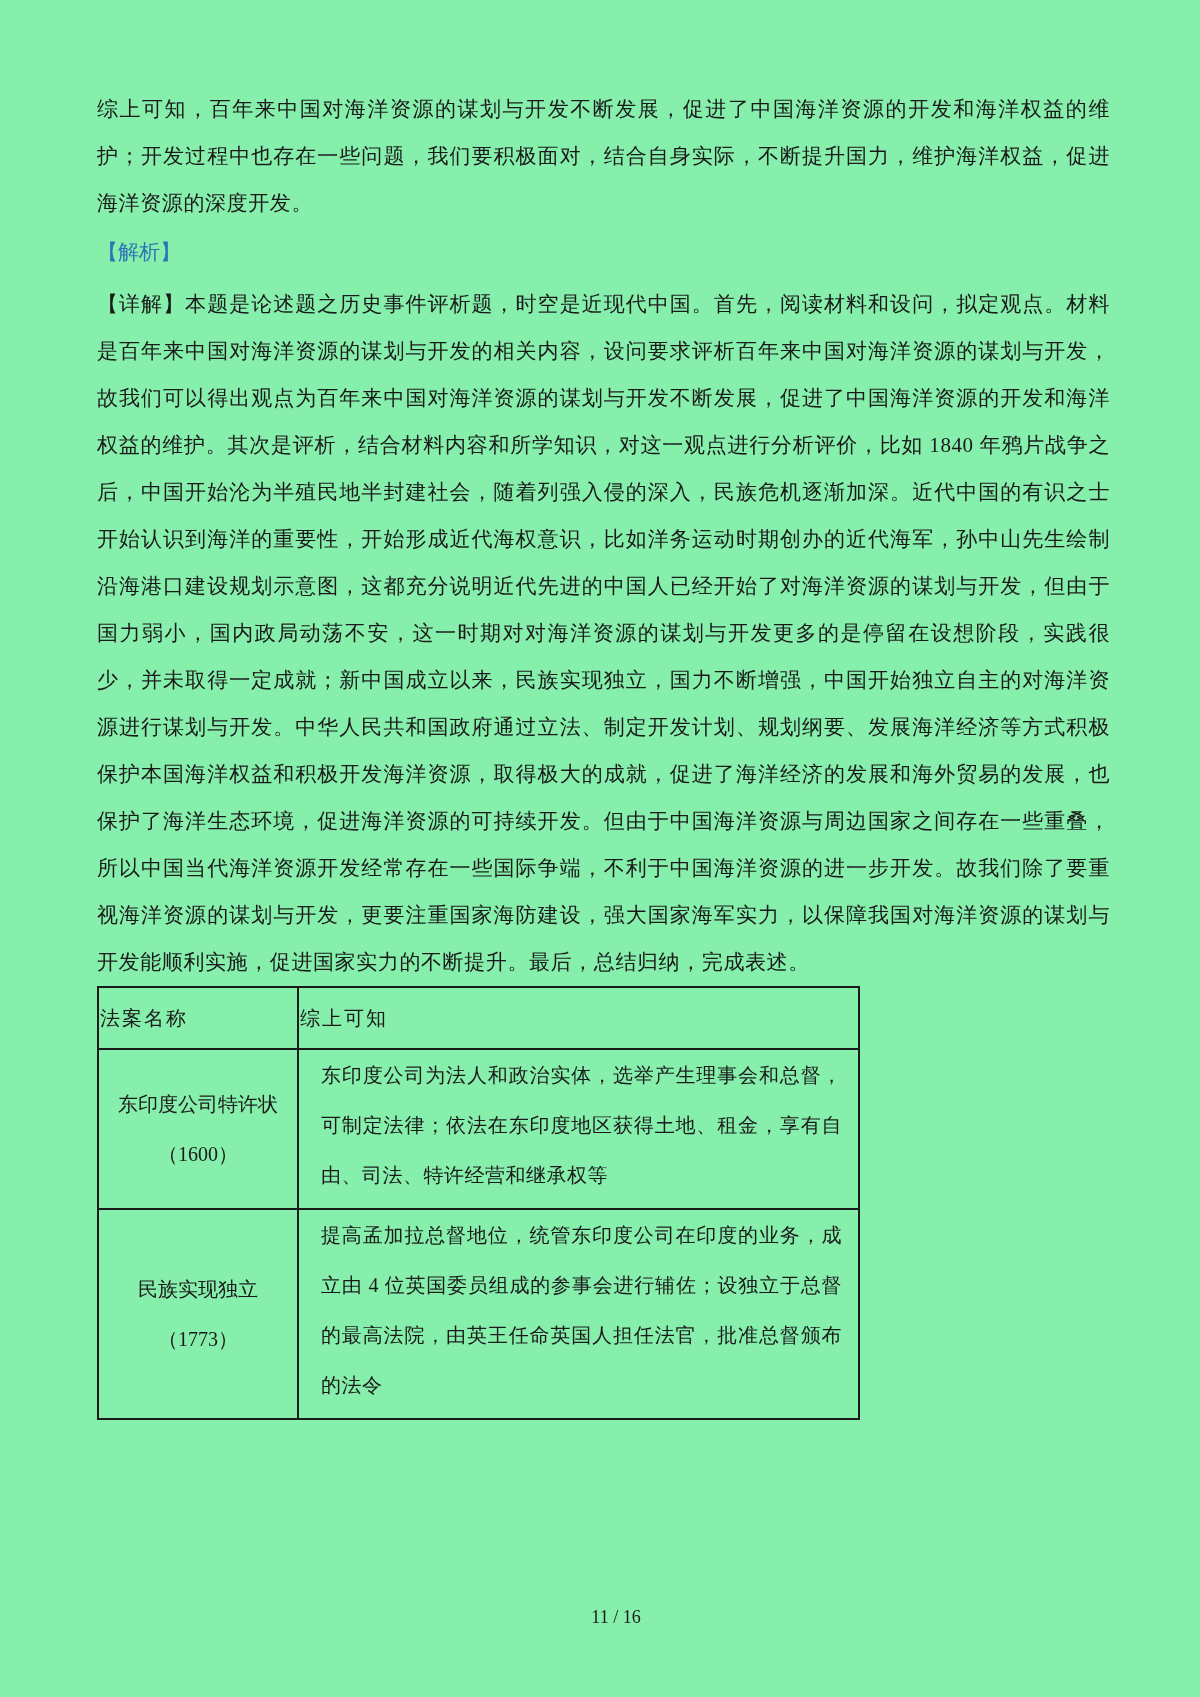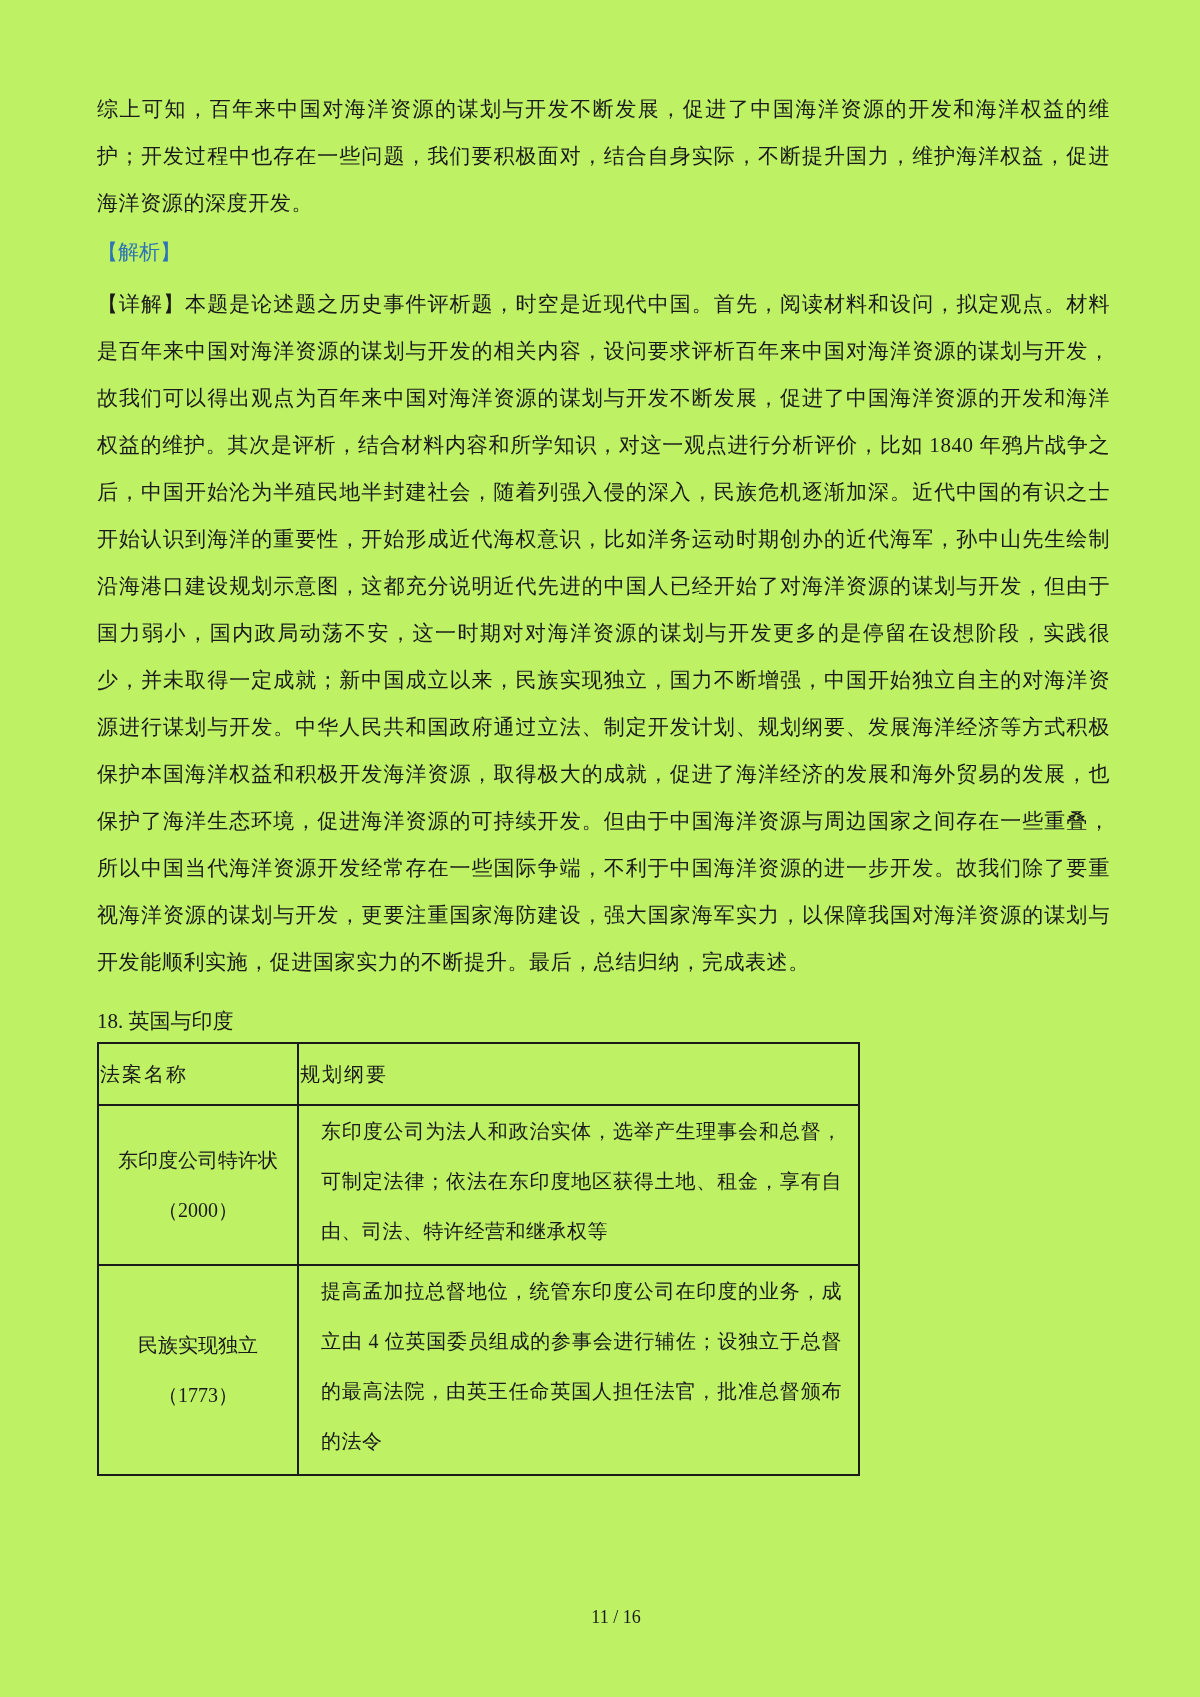--- a/index.html
+++ b/index.html
@@ -4,21 +4,21 @@
 <style>
   html, body {
     margin: 0;
     padding: 0;
     background: #ffffff;
   }
   .page {
     position: relative;
     width: 1200px;
     height: 1697px;
-    background: #bef264;
+    background: #86efac;
     overflow: hidden;
     font-family: "Liberation Serif", "DejaVu Serif", serif;
     color: #1a1a1a;
   }
   .content {
     position: absolute;
     left: 97px;
     top: 0;
     width: 1013px;
   }
@@ -102,37 +102,36 @@
 
 <div class="page">
   <div class="content">
 
     <p class="para para-first">综上可知，百年来中国对海洋资源的谋划与开发不断发展，促进了中国海洋资源的开发和海洋权益的维护；开发过程中也存在一些问题，我们要积极面对，结合自身实际，不断提升国力，维护海洋权益，促进海洋资源的深度开发。</p>
 
     <p class="analysis-label">【解析】</p>
 
     <p class="para para-detail">【详解】本题是论述题之历史事件评析题，时空是近现代中国。首先，阅读材料和设问，拟定观点。材料是百年来中国对海洋资源的谋划与开发的相关内容，设问要求评析百年来中国对海洋资源的谋划与开发，故我们可以得出观点为百年来中国对海洋资源的谋划与开发不断发展，促进了中国海洋资源的开发和海洋权益的维护。其次是评析，结合材料内容和所学知识，对这一观点进行分析评价，比如 1840 年鸦片战争之后，中国开始沦为半殖民地半封建社会，随着列强入侵的深入，民族危机逐渐加深。近代中国的有识之士开始认识到海洋的重要性，开始形成近代海权意识，比如洋务运动时期创办的近代海军，孙中山先生绘制沿海港口建设规划示意图，这都充分说明近代先进的中国人已经开始了对海洋资源的谋划与开发，但由于国力弱小，国内政局动荡不安，这一时期对对海洋资源的谋划与开发更多的是停留在设想阶段，实践很少，并未取得一定成就；新中国成立以来，民族实现独立，国力不断增强，中国开始独立自主的对海洋资源进行谋划与开发。中华人民共和国政府通过立法、制定开发计划、规划纲要、发展海洋经济等方式积极保护本国海洋权益和积极开发海洋资源，取得极大的成就，促进了海洋经济的发展和海外贸易的发展，也保护了海洋生态环境，促进海洋资源的可持续开发。但由于中国海洋资源与周边国家之间存在一些重叠，所以中国当代海洋资源开发经常存在一些国际争端，不利于中国海洋资源的进一步开发。故我们除了要重视海洋资源的谋划与开发，更要注重国家海防建设，强大国家海军实力，以保障我国对海洋资源的谋划与开发能顺利实施，促进国家实力的不断提升。最后，总结归纳，完成表述。</p>
 
-    <p class="question-line">18. 英国与印度</p>
 
 
     <table class="law-table">
       <colgroup>
         <col class="c1">
         <col class="c2">
       </colgroup>
       <tbody>
         <tr>
           <th>法案名称</th>
-          <th>规划纲要</th>
+          <th>综上可知</th>
         </tr>
         <tr>
           <td class="name-cell">
             <div>东印度公司特许状</div>
-            <div>（2000）</div>
+            <div>（1600）</div>
           </td>
           <td class="content-cell">东印度公司为法人和政治实体，选举产生理事会和总督，可制定法律；依法在东印度地区获得土地、租金，享有自由、司法、特许经营和继承权等</td>
         </tr>
         <tr>
           <td class="name-cell">
             <div>民族实现独立</div>
             <div>（1773）</div>
           </td>
           <td class="content-cell">提高孟加拉总督地位，统管东印度公司在印度的业务，成立由 4 位英国委员组成的参事会进行辅佐；设独立于总督的最高法院，由英王任命英国人担任法官，批准总督颁布的法令</td>
         </tr>

